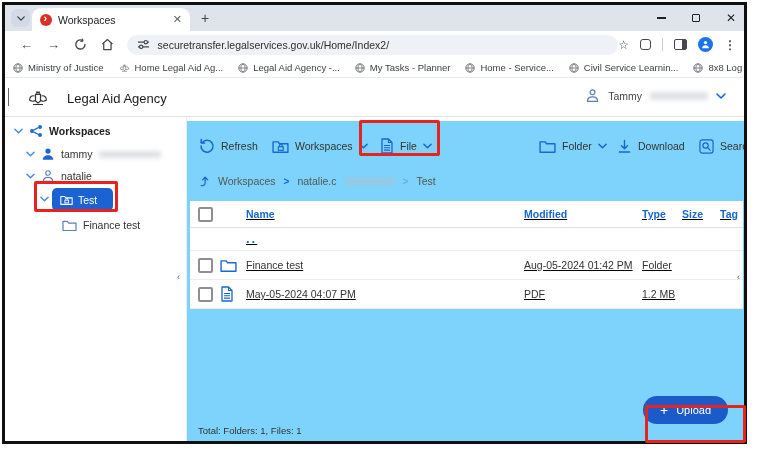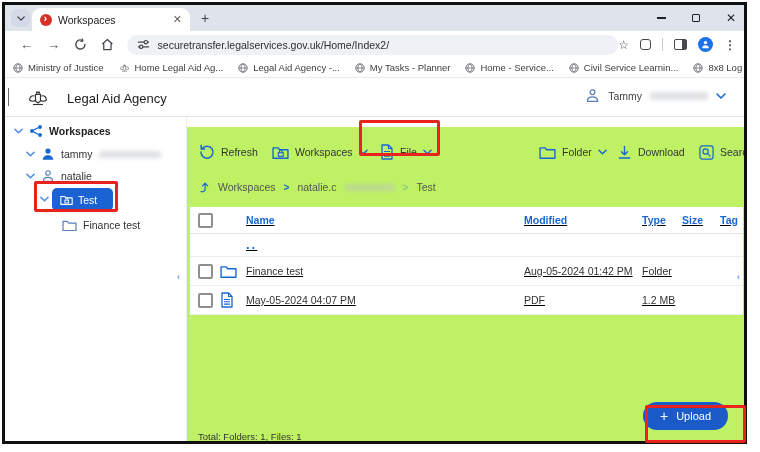--- a/index.html
+++ b/index.html
@@ -58,21 +58,21 @@
   .brand-bar { width:1px; height:18px; background:#666; }
   .brand-title { font-size:13px; color:#1b1b1b; }
   .userbox { position:absolute; right:18px; top:10px; display:flex; align-items:center; gap:8px; }
   .username { font-size:10.5px; color:#444; }
 
   .redact { background:#b9bcc2; opacity:.45; filter:blur(2px); border-radius:2px; }
 
   
   .sidebar { position:absolute; left:0; top:112px; width:182px; height:324px; background:#fff;
     border-right:1px solid #ececec; }
-  .main { position:absolute; left:182px; top:122px; width:557px; height:324px; background:#bef264; }
+  .main { position:absolute; left:182px; top:116px; width:557px; height:324px; background:#7dd3fc; }
 
   
   .trow { position:absolute; display:flex; align-items:center; gap:6px; height:18px; }
   .tlabel { font-size:10.5px; color:#333; white-space:nowrap; }
   .tlabel.bold { font-weight:bold; color:#222; }
   .treepill { position:absolute; left:47px; top:182px; width:61px; height:23px; background:#1b63d2;
     border-radius:5px; display:flex; align-items:center; gap:5px; padding:0 8px; }
   .treepill .tlabel { color:#fff; }
 
   

